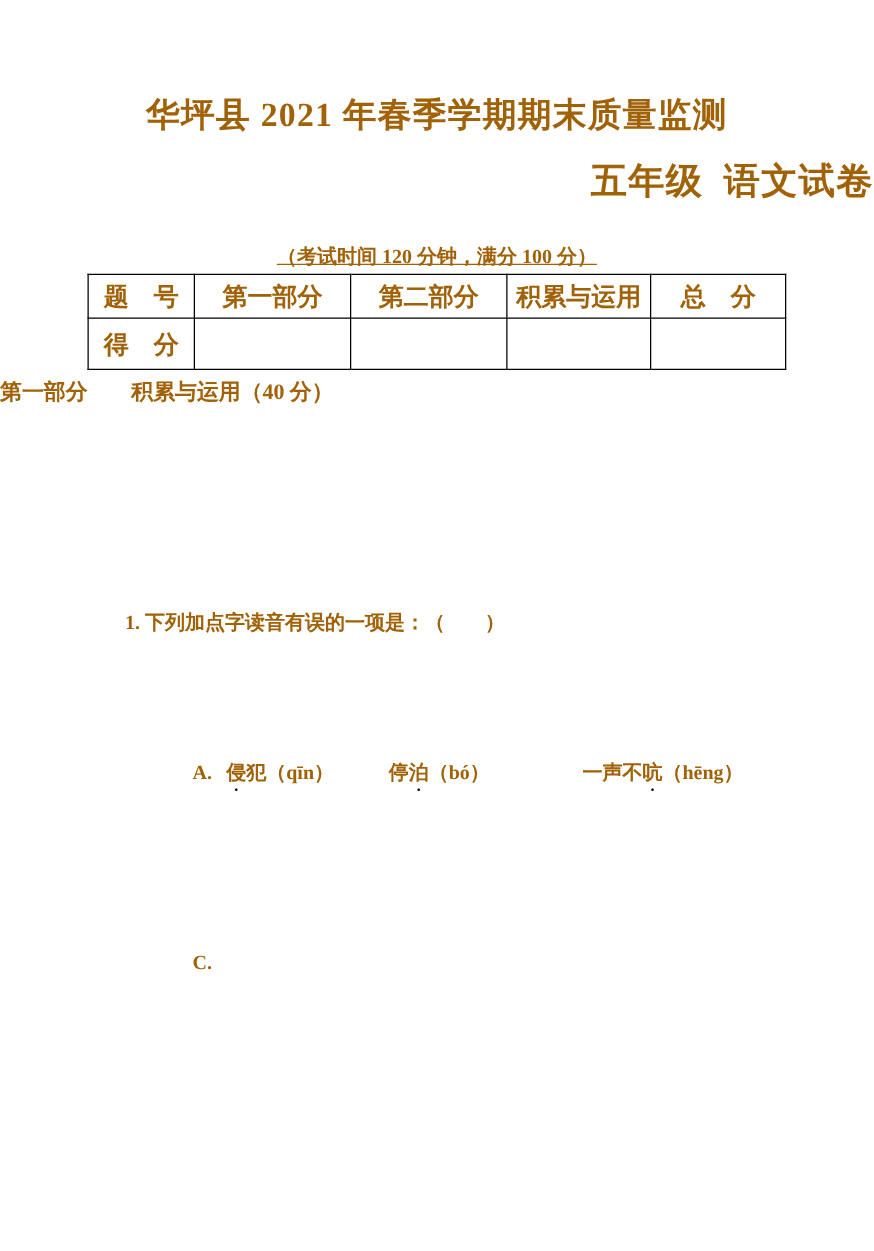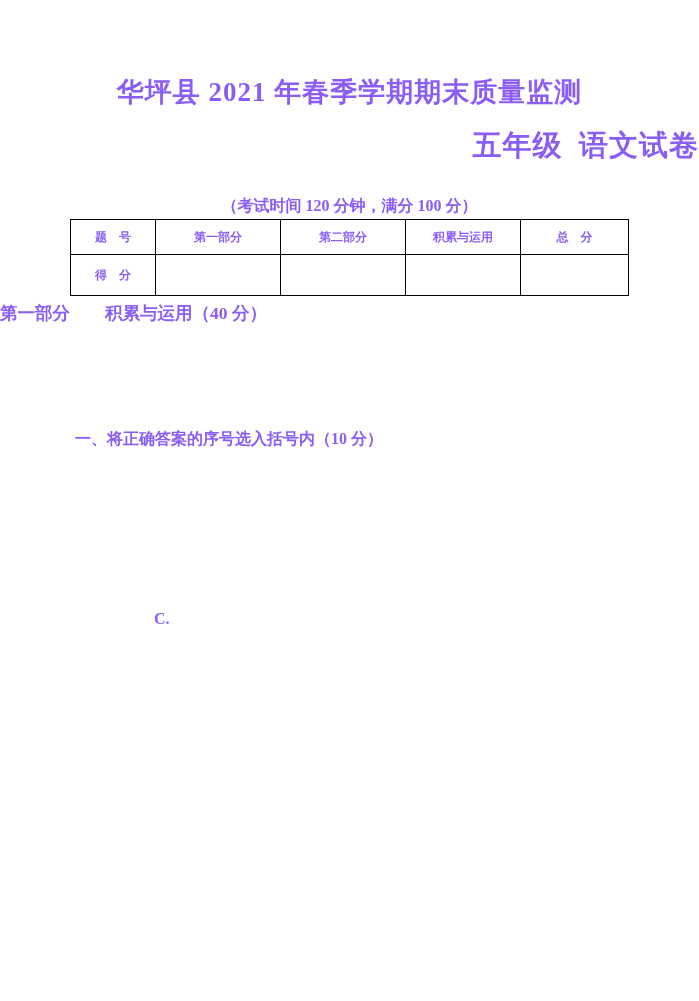--- a/index.html
+++ b/index.html
@@ -1,21 +1,21 @@
 <!DOCTYPE html>
 <html lang="zh"><head>
 <meta charset="utf-8">
 <style>
   html,body{margin:0;padding:0;background:#ffffff;}
   .page{
     position:relative;
     width:699px;height:1001px;
     margin:0;
     background:#ffffff;
-    color:#8b5cf6;
+    color:#a16207;
     overflow:hidden;
     font-family:"Liberation Serif","DejaVu Serif",serif;
   }
   
   .title1{
     margin:76px 0 0 0;
     text-align:center;
     font-size:27px;line-height:32px;
     font-weight:700;letter-spacing:1px;
     white-space:pre-wrap;
@@ -26,32 +26,33 @@
     font-size:29px;line-height:34px;
     font-weight:700;letter-spacing:1px;
     white-space:pre-wrap;
   }
   .exam-info{
     margin:34px 0 0 0;
     text-align:center;
     font-size:16px;line-height:20px;
     font-weight:700;
     white-space:pre-wrap;
+    text-decoration:underline;
   }
   
   table.score{
     border-collapse:collapse;
     table-layout:fixed;
     width:558px;
     margin:3px auto 0 auto;
   }
   table.score td{
     border:1.6px solid #000;
     text-align:center;vertical-align:middle;
-    font-size:12px;font-weight:600;
+    font-size:20px;font-weight:600;
     white-space:pre-wrap;
     padding:0;
   }
   tr.score-head td{height:34px;}
   tr.score-fill td{height:40px;}
   
   .section-heading{
     margin:6px 0 0 0;
     text-align:left;
     font-size:17.5px;line-height:22px;
@@ -110,23 +111,26 @@
         <td></td>
         <td></td>
       </tr>
     </tbody>
   </table>
 
   <div class="section-heading">第一部分　　积累与运用（40 分）</div>
 
   <div class="content">
 
-    <div class="intro">一、将正确答案的序号选入括号内（10 分）</div>
 
     
+    <div class="stem">1. 下列加点字读音有误的一项是：（　　）</div>
+    <div class="q1-row">
+      <span class="q1-label">A.</span><span class="q1-item-1"><span class="em-dot">侵</span><span>犯（qīn）</span></span><span class="q1-item-2"><span>停</span><span class="em-dot">泊</span><span>（bó）</span></span><span class="q1-item-3"><span>一声不</span><span class="em-dot">吭</span><span>（hēng）</span></span>
+    </div>
     <div class="q1-row">
       <span class="q1-label">C.</span><span class="q1-item-1"></span><span class="q1-item-2"></span>
     </div>
     
 
     
     
     
     
 

